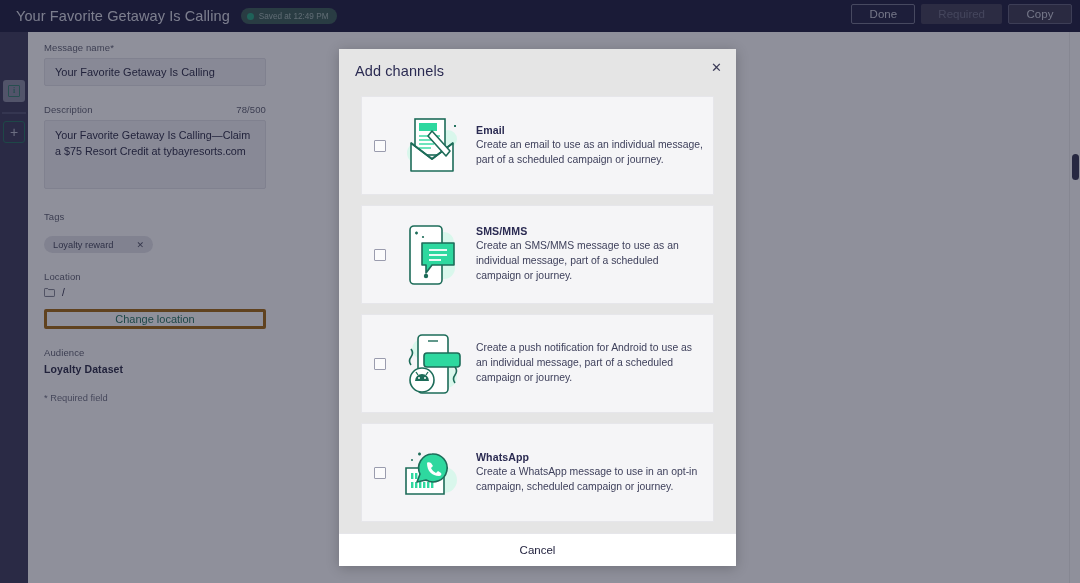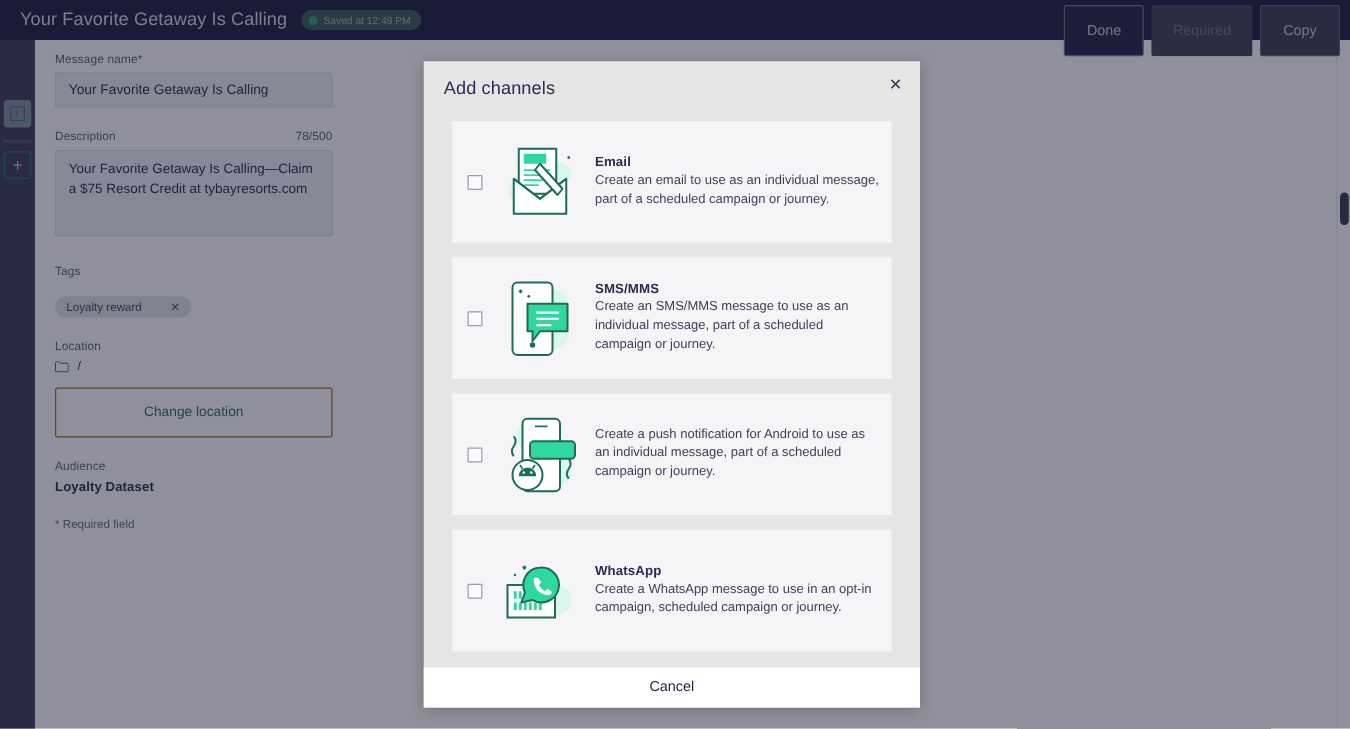--- a/index.html
+++ b/index.html
@@ -49,21 +49,21 @@
   .saved-text {
     color: #9fb5b0;
     font-size: 8.2px;
     white-space: nowrap;
   }
   #topbar .actions {
     position: absolute; right: 8px; top: 4px;
     display: flex; gap: 6px;
   }
   .tb-btn {
-    height: 41px;
+    height: 20px;
     min-width: 64px;
     padding: 0 16px;
     font-size: 11.5px;
     border-radius: 2px;
     display: flex; align-items: center; justify-content: center;
     white-space: nowrap;
   }
   .tb-btn.done    { background: #1b1a3d; color: #c9cbd8; border: 1px solid #6e7089; }
   .tb-btn.publish { background: #38374f; color: #6a6a82; border: 1px solid transparent; }
   .tb-btn.copy    { background: #34334b; color: #c9cbd8; border: 1px solid #5a5b75; }
@@ -168,22 +168,22 @@
     background: #e3e3e9;
     border-radius: 9px;
     font-size: 9.3px;
     color: #3d3f55;
   }
   .chip .x { font-size: 9px; color: #4d4f62; cursor: pointer; }
   .loc-row { display: flex; align-items: center; gap: 7px; margin-bottom: 11px; }
   .folder-ic { width: 11px; height: 9px; flex: 0 0 auto; }
   .loc-path { font-size: 10px; color: #23233f; }
   .change-loc {
-    width: 100%; height: 40px;
-    border: 1px solid #a16207;
+    width: 100%; height: 20px;
+    border: 3px solid #a16207;
     background: #ffffff;
     color: #1d6c59;
     font-size: 11px;
     border-radius: 2px;
     display: flex; align-items: center; justify-content: center;
     font-family: "Liberation Sans", sans-serif;
   }
   .aud-val { font-size: 10.5px; color: #23233f; font-weight: bold; letter-spacing: .1px; }
   .req-note { font-size: 9.3px; color: #6a6c7d; }
 

